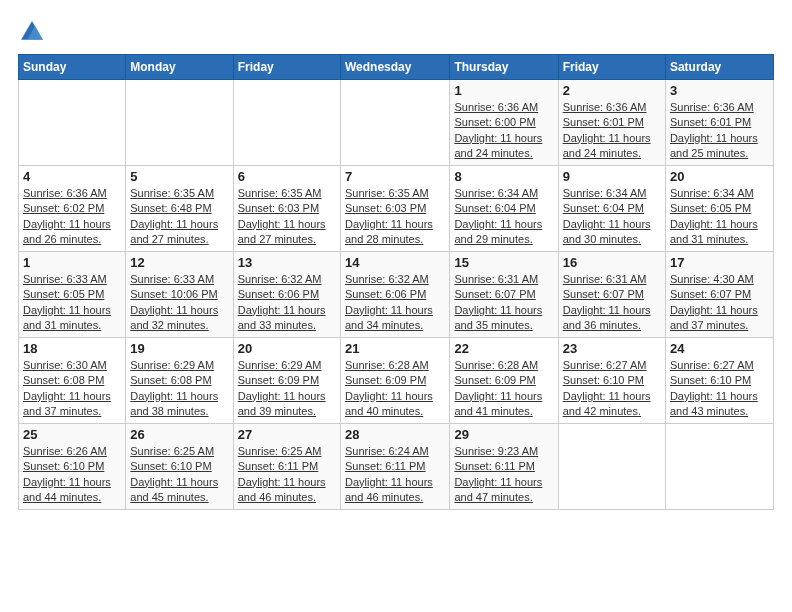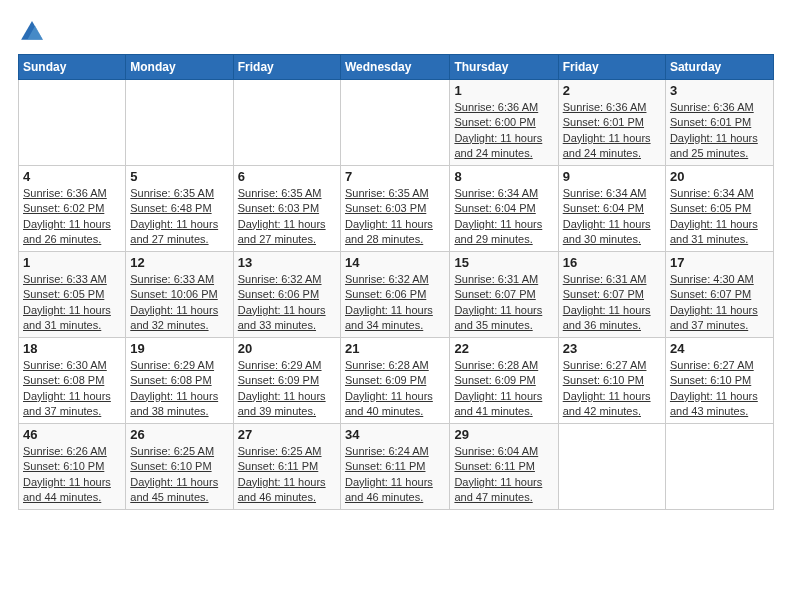--- a/index.html
+++ b/index.html
@@ -281,46 +281,46 @@
           </td>
           <td>
             <span class="day-number">24</span>
             <div class="day-info">Sunrise: 6:27 AM
 Sunset: 6:10 PM
 Daylight: 11 hours and 43 minutes.</div>
           </td>
         </tr>
         <tr>
           <td>
-            <span class="day-number">46</span>
+            <span class="day-number">25</span>
             <div class="day-info">Sunrise: 6:26 AM
 Sunset: 6:10 PM
 Daylight: 11 hours and 44 minutes.</div>
           </td>
           <td>
             <span class="day-number">26</span>
             <div class="day-info">Sunrise: 6:25 AM
 Sunset: 6:10 PM
 Daylight: 11 hours and 45 minutes.</div>
           </td>
           <td>
             <span class="day-number">27</span>
             <div class="day-info">Sunrise: 6:25 AM
 Sunset: 6:11 PM
 Daylight: 11 hours and 46 minutes.</div>
           </td>
           <td>
-            <span class="day-number">34</span>
+            <span class="day-number">28</span>
             <div class="day-info">Sunrise: 6:24 AM
 Sunset: 6:11 PM
 Daylight: 11 hours and 46 minutes.</div>
           </td>
           <td>
             <span class="day-number">29</span>
-            <div class="day-info">Sunrise: 6:04 AM
+            <div class="day-info">Sunrise: 9:23 AM
 Sunset: 6:11 PM
 Daylight: 11 hours and 47 minutes.</div>
           </td>
           <td class="empty-cell"></td>
           <td class="empty-cell"></td>
         </tr>
       </tbody>
 </table>
 
 </div>

